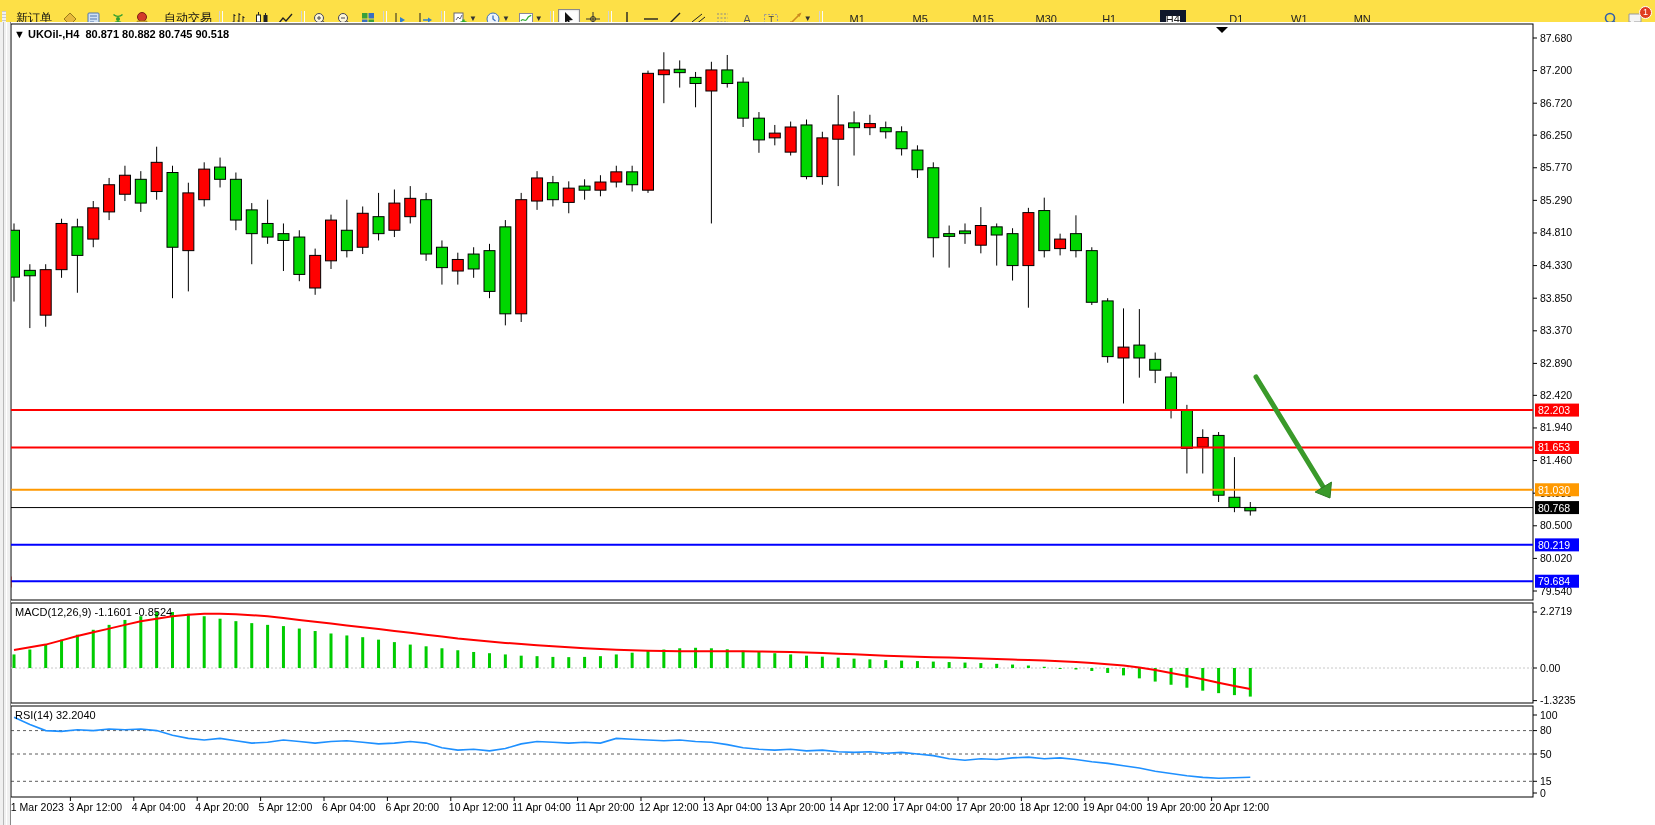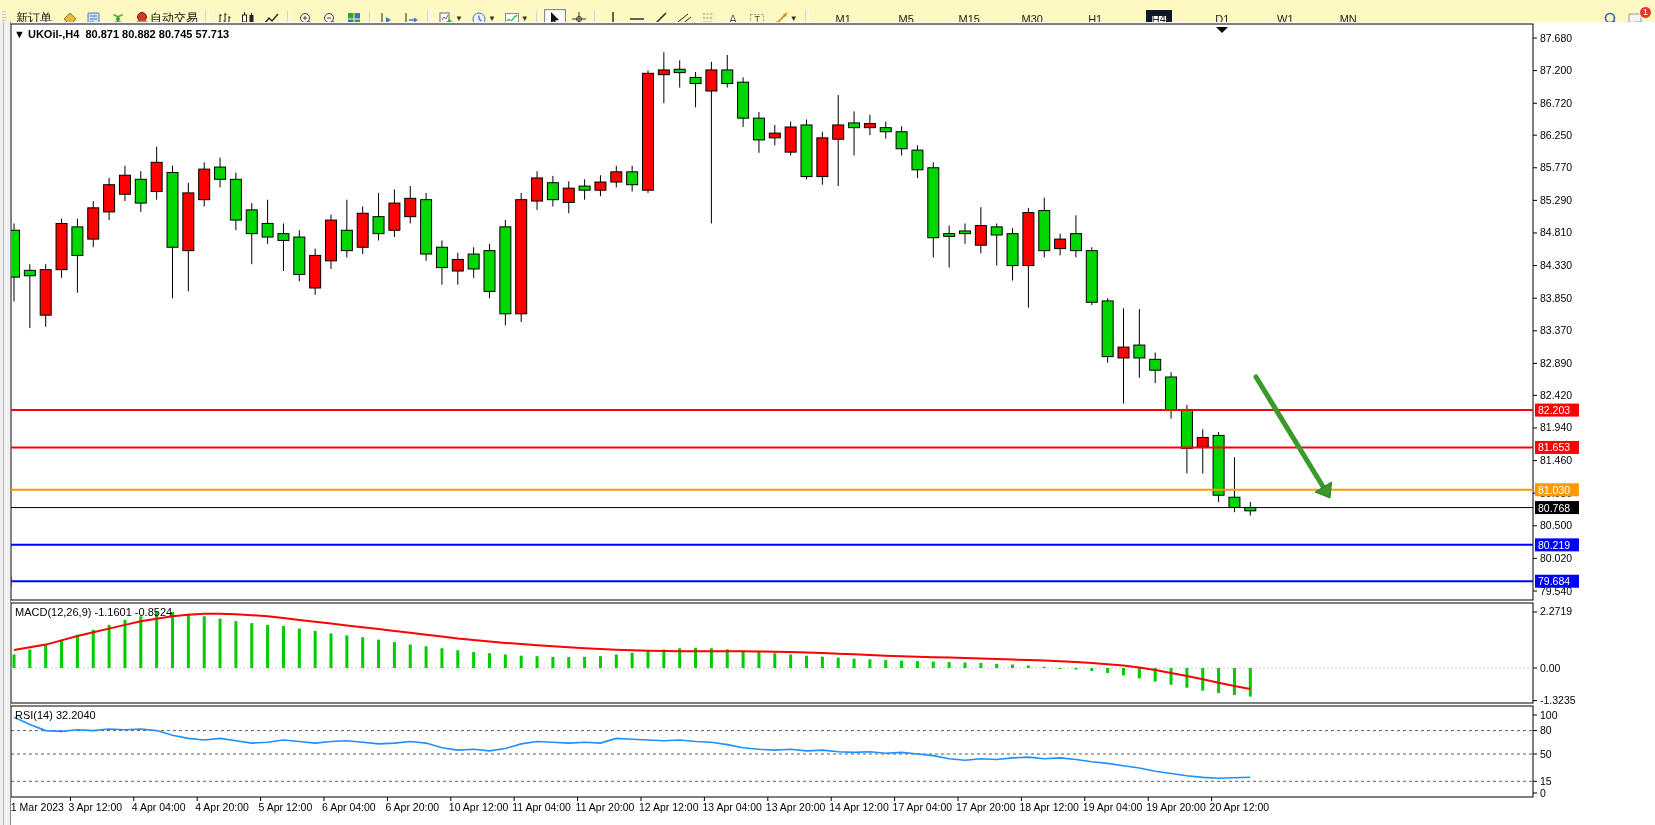--- a/index.html
+++ b/index.html
@@ -1,19 +1,19 @@
 <!DOCTYPE html>
 <html><head>
 <meta charset="utf-8">
 <style>
   * { margin:0; padding:0; box-sizing:border-box; }
   html,body { width:1655px; height:825px; overflow:hidden; background:#fff;
     font-family:"Liberation Sans", sans-serif; }
   #toolbar { position:absolute; left:0; top:0; width:1655px; height:38px;
-    background:#fef9c3; border-bottom:1px solid #b5b5b5; display:flex;
+    background:#fde047; border-bottom:1px solid #b5b5b5; display:flex;
     align-items:center; font-size:12px; color:#111; user-select:none;text-align:right; }
   .tb-item { height:20px; min-width:20px; display:flex; align-items:center;
     justify-content:center; padding:0 2px; margin:0 1px; border:1px solid transparent; }
   .tb-item.active { border:1px solid #8a8a8a; background:#fdfdfd; box-shadow:inset 0 0 2px #bbb; }
   .tb-item.textbtn { padding:0 4px; }
   .tb-sep { width:4px; height:16px; border-left:1px solid #d2d2d2; border-right:1px solid #fafafa; margin:0 3px; }
   .tb-grip { width:4px; height:16px; margin:0 2px;
     background:repeating-linear-gradient(to bottom,#c9c9c9 0 1px,#f0f0f0 1px 3px); }
   .tb-caret { font-size:8px; color:#333; margin-left:1px; }
   .tf-btn { height:18px; min-width:25px; display:flex; align-items:center; justify-content:center;
@@ -62,21 +62,21 @@
         </svg>
       </span>
     </div>
     <div class="tb-item">
       <span style="display:flex">
         <svg width="16" height="16" viewBox="0 0 16 16">
           <circle cx="8" cy="6" r="4.5" fill="#d43a2a" stroke="#7c1d12"></circle>
           <rect x="3" y="10" width="10" height="4" rx="1" fill="#e8b93c" stroke="#9a7a18"></rect>
         </svg>
       </span>
-      <span style="margin-left:0">自动交易</span>
+      <span style="margin-left:14px">自动交易</span>
     </div>
     <div class="tb-sep"></div>
     <div class="tb-item">
       <span style="display:flex">
         <svg width="16" height="16" viewBox="0 0 16 16">
           <path d="M4 3v10M2.5 11h1.5M4 4.5h1.5M9 2v10M7.5 10h1.5M9 3.5h1.5M13 5v9M11.5 12.5h1.5M13 6.5h1.5" stroke="#222"></path>
         </svg>
       </span>
     </div>
     <div class="tb-item">
@@ -816,17 +816,17 @@
         <text x="1019.4" y="789" fill="#000">18 Apr 12:00</text>
         <line x1="1084.8" y1="775" x2="1084.8" y2="779" stroke="#000"></line>
         <text x="1082.8" y="789" fill="#000">19 Apr 04:00</text>
         <line x1="1148.2" y1="775" x2="1148.2" y2="779" stroke="#000"></line>
         <text x="1146.2" y="789" fill="#000">19 Apr 20:00</text>
         <line x1="1211.6" y1="775" x2="1211.6" y2="779" stroke="#000"></line>
         <text x="1209.6" y="789" fill="#000">20 Apr 12:00</text>
       </g>
     </svg>
   <div id="left-frame"></div>
-  <div class="overlay-label" style="left:14px;top:6px;font-weight:bold;">▼ UKOil-,H4  80.871 80.882 80.745 57.713</div>
+  <div class="overlay-label" style="left:14px;top:6px;font-weight:bold;">▼ UKOil-,H4  80.871 80.882 80.745 90.518</div>
   <div class="overlay-label" style="left:15px;top:584px;">MACD(12,26,9) -1.1601 -0.8524</div>
   <div class="overlay-label" style="left:15px;top:687px;">RSI(14) 32.2040</div>
   
 </div>
 
 </body></html>

